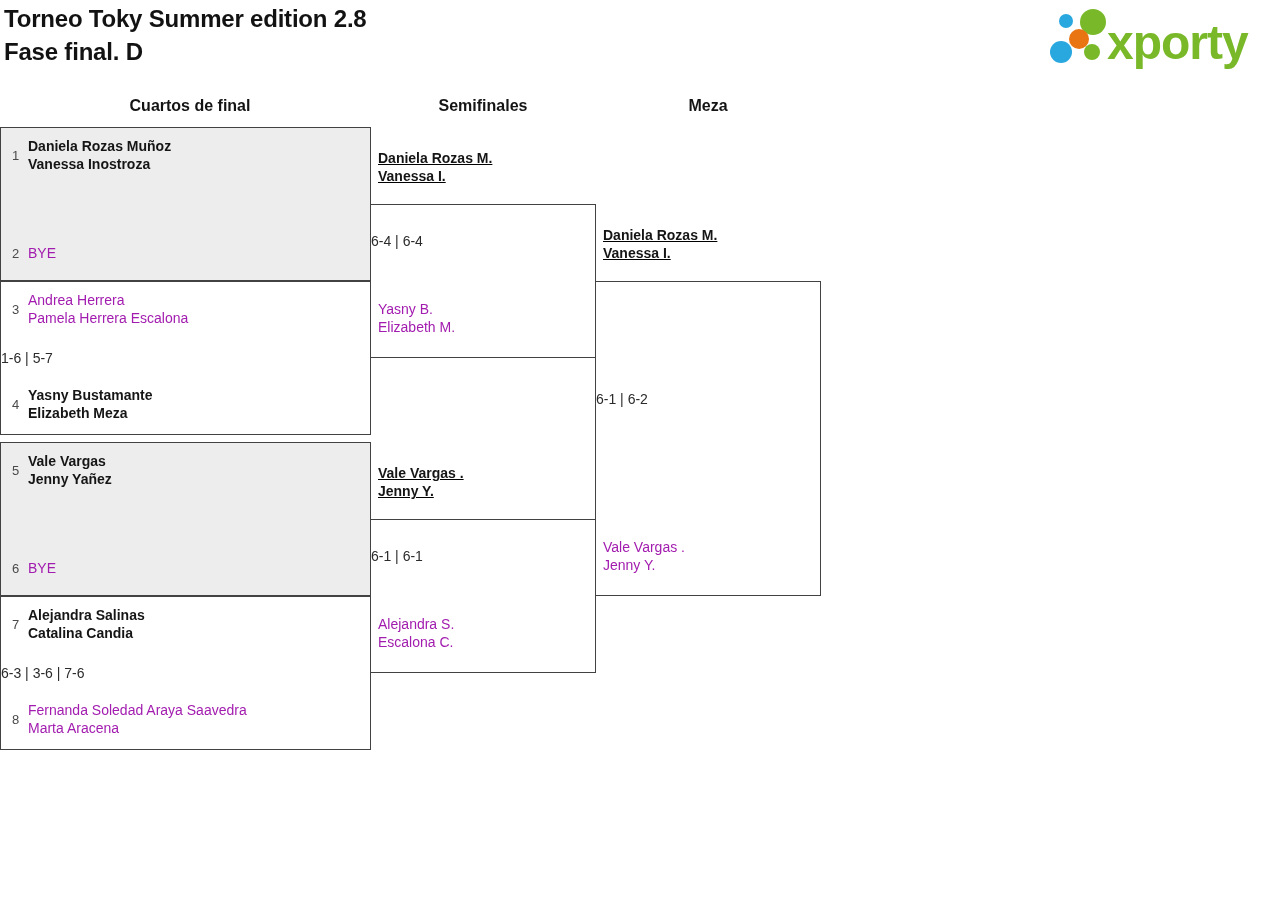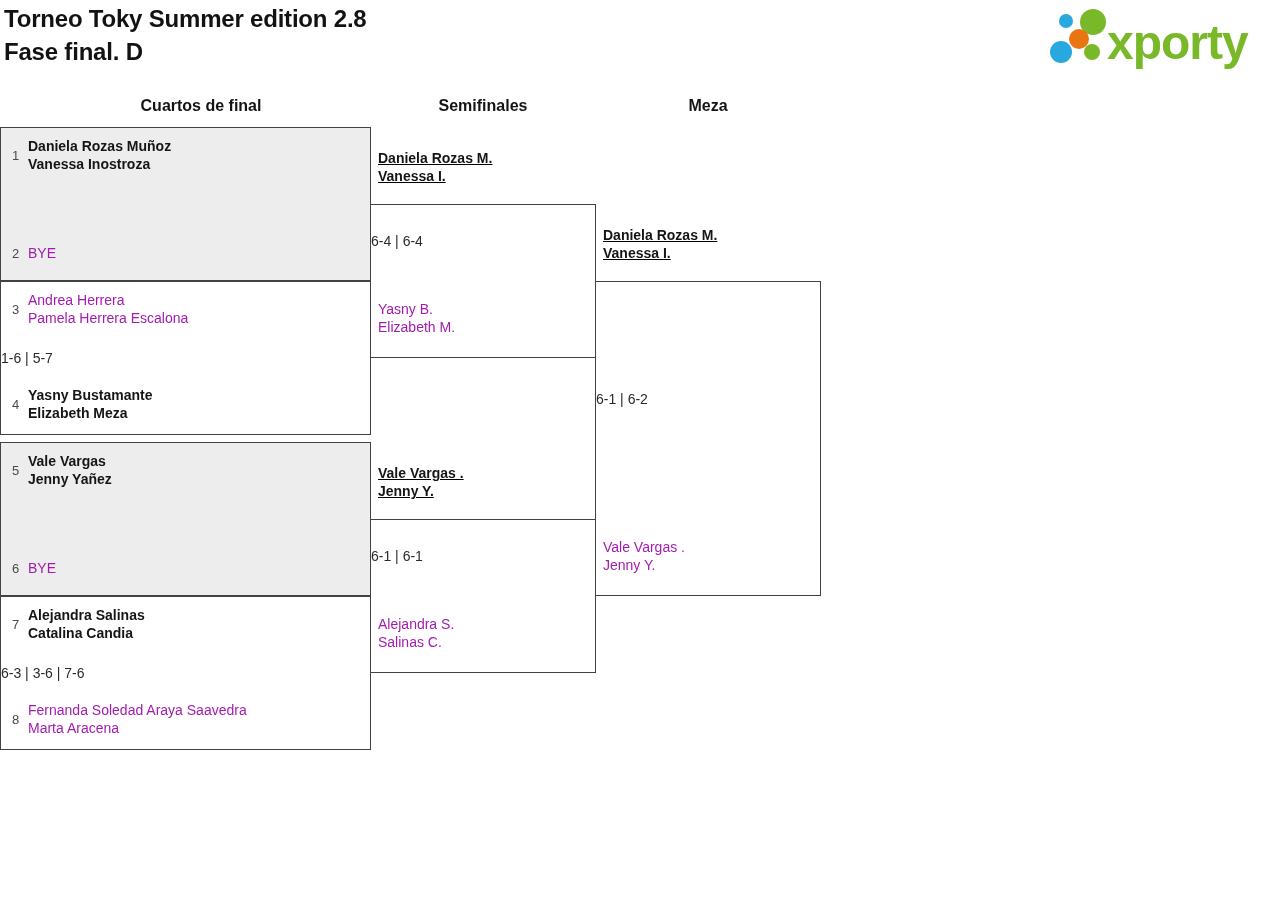--- a/index.html
+++ b/index.html
@@ -21,21 +21,21 @@
     position: absolute; left: 1045px; top: 0; width: 232px; height: 72px;
     cursor: pointer;
   }
 
   
   .round-header {
     position: absolute; top: 97px;
     font-size: 16px; font-weight: 700; color: #141414;
     text-align: center;
   }
-  .rh-qf { left: 16px; width: 370px; }
+  .rh-qf { left: 5px; width: 370px; }
   .rh-sf { left: 370px; width: 226px; }
   .rh-f  { left: 595px; width: 226px; }
 
   
   .match {
     position: absolute;
     border: 1px solid #424242;
     box-sizing: border-box;
     background: #ffffff;
   }
@@ -183,21 +183,21 @@
     <div class="team team-top">
       <div class="names winner">
         <div>Vale Vargas .</div>
         <div>Jenny Y.</div>
       </div>
     </div>
     <div class="score">6-1 | 6-1</div>
     <div class="team team-bottom">
       <div class="names">
         <div>Alejandra S.</div>
-        <div>Salinas C.</div>
+        <div>Escalona C.</div>
       </div>
     </div>
   </div>
 
   <div class="match fi" style="top:281px">
     <div class="team team-top">
       <div class="names winner">
         <div>Daniela Rozas M.</div>
         <div>Vanessa I.</div>
       </div>

